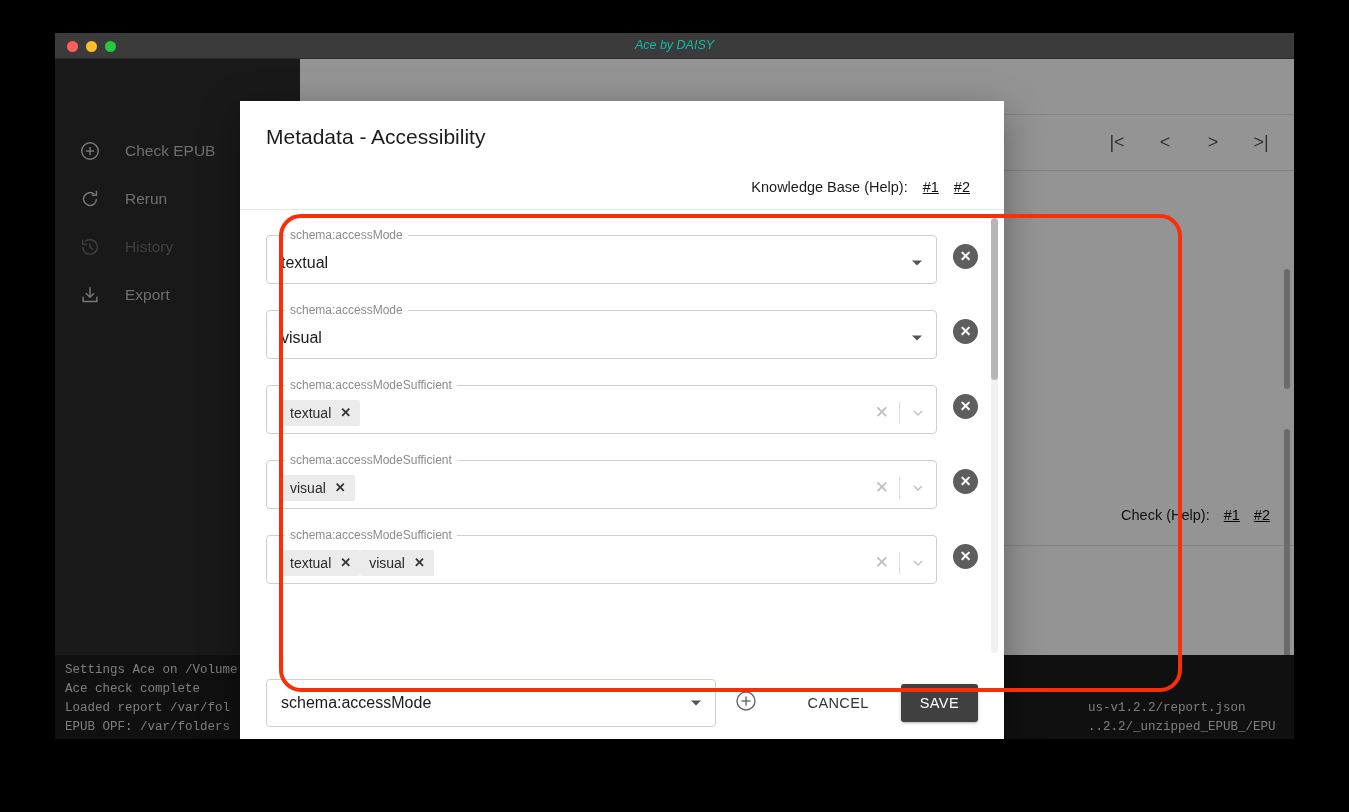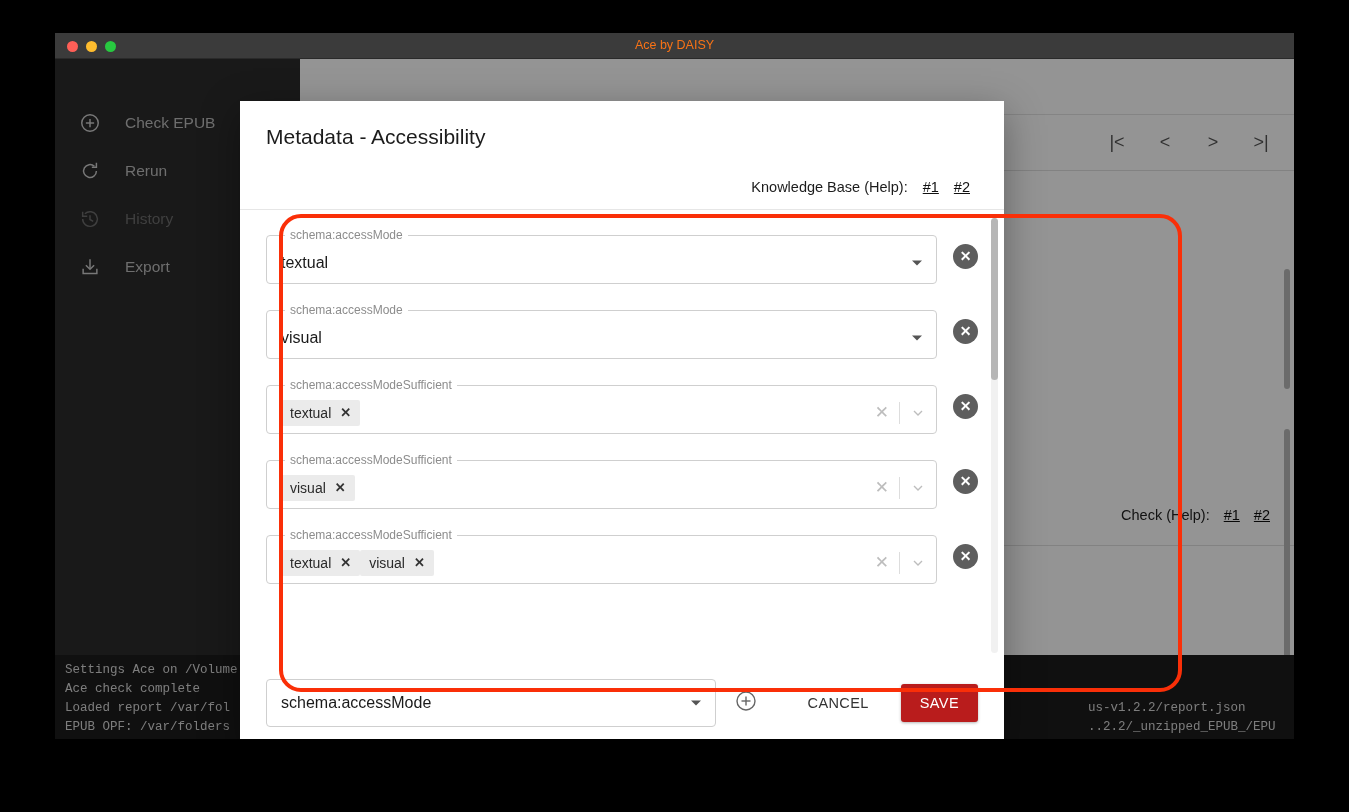--- a/index.html
+++ b/index.html
@@ -26,30 +26,30 @@
     border-bottom: 1px solid #2a2a2a;
   }
   .lights { position: absolute; left: 12px; top: 8px; display: flex; gap: 8px; }
   .light { width: 11px; height: 11px; border-radius: 50%; }
   .l-red { background: #ff5f57; }
   .l-yellow { background: #febc2e; }
   .l-green { background: #28c840; }
   #titlebar .title {
     position: absolute; left: 0; right: 0; top: 5px;
     text-align: center;
-    font-size: 12.5px; color: #f97316;
+    font-size: 12.5px; color: #14b8a6; font-style: italic;
   }
 
   #window-body { position: relative; height: 680px; display: flex; }
 
   
   #sidebar {
     width: 245px; background: #2b2b2b;
     display: flex; flex-direction: column;
-    padding-top: 40px; flex: none;
+    padding-top: 68px; flex: none;
   }
   .nav-item {
     display: flex; align-items: center;
     height: 48px; padding-left: 22px; gap: 22px;
     color: #bdbdbd; font-size: 15.5px;
     cursor: pointer;
   }
   .nav-item.disabled { color: #6d6d6d; }
   .nav-item .ico { width: 26px; height: 26px; display:flex; align-items:center; justify-content:center; color: #cfcfcf; }
   .nav-item.disabled .ico { color: #6d6d6d; }
@@ -208,21 +208,21 @@
     width: 26px; height: 26px; cursor: pointer;
     color: #666; display: flex; align-items: center; justify-content: center;
   }
   .footer-spacer { flex: 1; }
   #cancel-btn {
     font-size: 14.5px; color: #333; letter-spacing: .4px;
     background: none; border: none; cursor: pointer;
     padding: 10px 14px; font-family: inherit;
   }
   #save-btn {
-    background: #b91c1c; color: #fff;
+    background: #404040; color: #fff;
     font-size: 14.5px; letter-spacing: .4px;
     border: none; border-radius: 3px;
     padding: 11px 19px; cursor: pointer;
     font-family: inherit;
     box-shadow: 0 1px 3px rgba(0,0,0,.3);
   }
 
   
   #annotation {
     position: absolute;

